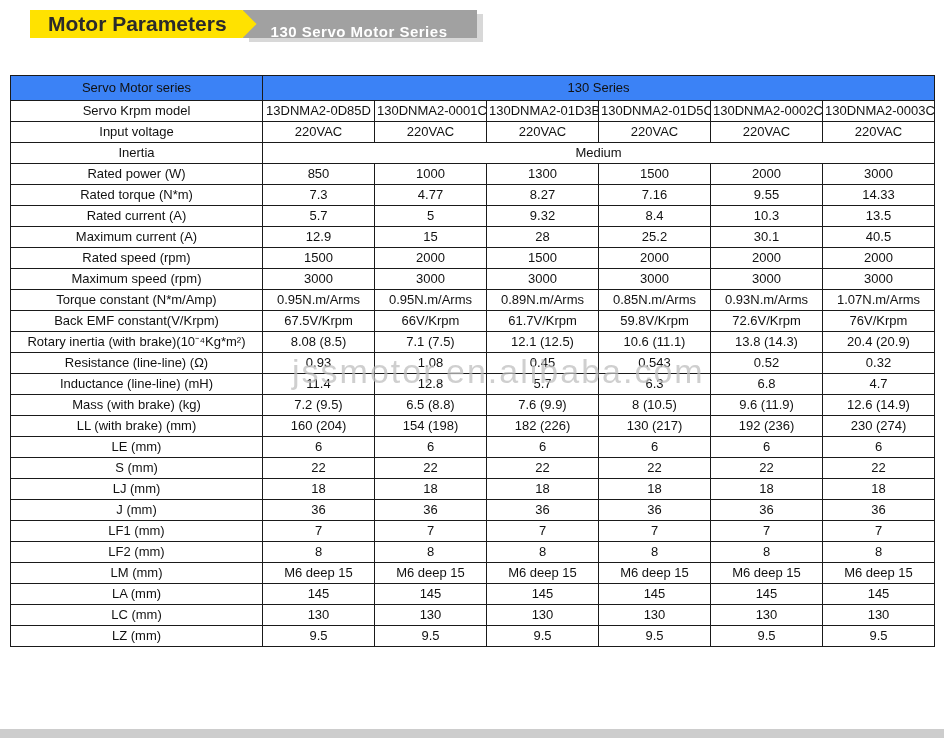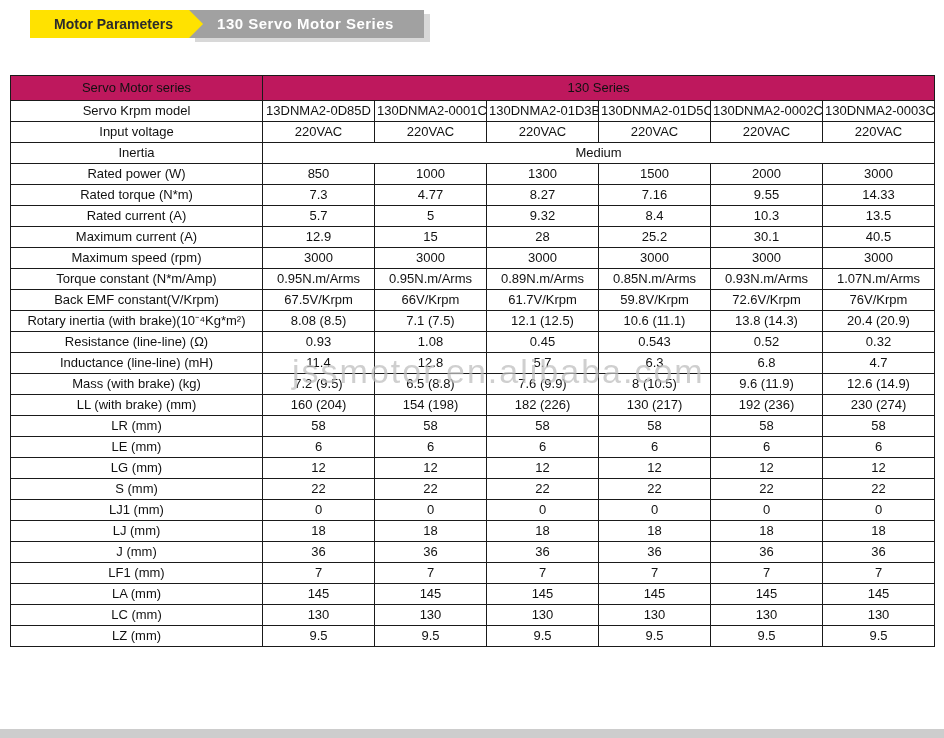--- a/index.html
+++ b/index.html
@@ -19,35 +19,35 @@
     top: 10px;
     left: 30px;
     display: flex;
     align-items: stretch;
     height: 28px;
   }
   .banner-left {
     background: #ffe200;
     color: #2b2b2b;
     font-weight: bold;
-    font-size: 14px;
+    font-size: 21px;
     line-height: 28px;
-    padding: 0 30px 0 24px;
+    padding: 0 30px 0 18px;
     clip-path: polygon(0 0, calc(100% - 14px) 0, 100% 50%, calc(100% - 14px) 100%, 0 100%);
     position: relative;
     z-index: 2;
     white-space: nowrap;
   }
   .banner-right {
     background: #a1a1a1;
     color: #ffffff;
     font-weight: bold;
     font-size: 15px;
     line-height: 28px;
-    padding: 0 30px 0 28px;
+    padding: 8px 30px 0 28px;
     margin-left: -14px;
     position: relative;
     z-index: 1;
     box-shadow: 6px 4px 0 #d8d8d8;
     white-space: nowrap;
     letter-spacing: 0.5px;
   }
 
   
   table.spec {
@@ -65,21 +65,21 @@
     text-align: center;
     vertical-align: middle;
     padding: 1px 2px;
     height: 18px;
     line-height: 1.15;
     overflow: hidden;
     white-space: nowrap;
     font-weight: normal;
   }
   table.spec thead th {
-    background: #be185d;
+    background: #3b82f6;
     height: 22px;
     font-weight: normal;
   }
   col.label-col { width: 252px; }
   col.data-col  { width: 112px; }
 
   
   .watermark {
     position: absolute;
     top: 352px;
@@ -184,20 +184,29 @@
       <tr>
         <td>Maximum current (A)</td>
         <td>12.9</td>
         <td>15</td>
         <td>28</td>
         <td>25.2</td>
         <td>30.1</td>
         <td>40.5</td>
       </tr>
       <tr>
+        <td>Rated speed (rpm)</td>
+        <td>1500</td>
+        <td>2000</td>
+        <td>1500</td>
+        <td>2000</td>
+        <td>2000</td>
+        <td>2000</td>
+      </tr>
+      <tr>
         <td>Maximum speed (rpm)</td>
         <td>3000</td>
         <td>3000</td>
         <td>3000</td>
         <td>3000</td>
         <td>3000</td>
         <td>3000</td>
       </tr>
       <tr>
         <td>Torque constant (N*m/Amp)</td>
@@ -256,65 +265,38 @@
       <tr>
         <td>LL (with brake) (mm)</td>
         <td>160 (204)</td>
         <td>154 (198)</td>
         <td>182 (226)</td>
         <td>130 (217)</td>
         <td>192 (236)</td>
         <td>230 (274)</td>
       </tr>
       <tr>
-        <td>LR (mm)</td>
-        <td>58</td>
-        <td>58</td>
-        <td>58</td>
-        <td>58</td>
-        <td>58</td>
-        <td>58</td>
-      </tr>
-      <tr>
         <td>LE (mm)</td>
         <td>6</td>
         <td>6</td>
         <td>6</td>
         <td>6</td>
         <td>6</td>
         <td>6</td>
       </tr>
       <tr>
-        <td>LG (mm)</td>
-        <td>12</td>
-        <td>12</td>
-        <td>12</td>
-        <td>12</td>
-        <td>12</td>
-        <td>12</td>
-      </tr>
-      <tr>
         <td>S (mm)</td>
         <td>22</td>
         <td>22</td>
         <td>22</td>
         <td>22</td>
         <td>22</td>
         <td>22</td>
       </tr>
       <tr>
-        <td>LJ1 (mm)</td>
-        <td>0</td>
-        <td>0</td>
-        <td>0</td>
-        <td>0</td>
-        <td>0</td>
-        <td>0</td>
-      </tr>
-      <tr>
         <td>LJ (mm)</td>
         <td>18</td>
         <td>18</td>
         <td>18</td>
         <td>18</td>
         <td>18</td>
         <td>18</td>
       </tr>
       <tr>
         <td>J (mm)</td>
@@ -326,20 +308,38 @@
         <td>36</td>
       </tr>
       <tr>
         <td>LF1 (mm)</td>
         <td>7</td>
         <td>7</td>
         <td>7</td>
         <td>7</td>
         <td>7</td>
         <td>7</td>
+      </tr>
+      <tr>
+        <td>LF2 (mm)</td>
+        <td>8</td>
+        <td>8</td>
+        <td>8</td>
+        <td>8</td>
+        <td>8</td>
+        <td>8</td>
+      </tr>
+      <tr>
+        <td>LM (mm)</td>
+        <td>M6 deep 15</td>
+        <td>M6 deep 15</td>
+        <td>M6 deep 15</td>
+        <td>M6 deep 15</td>
+        <td>M6 deep 15</td>
+        <td>M6 deep 15</td>
       </tr>
       <tr>
         <td>LA (mm)</td>
         <td>145</td>
         <td>145</td>
         <td>145</td>
         <td>145</td>
         <td>145</td>
         <td>145</td>
       </tr>

